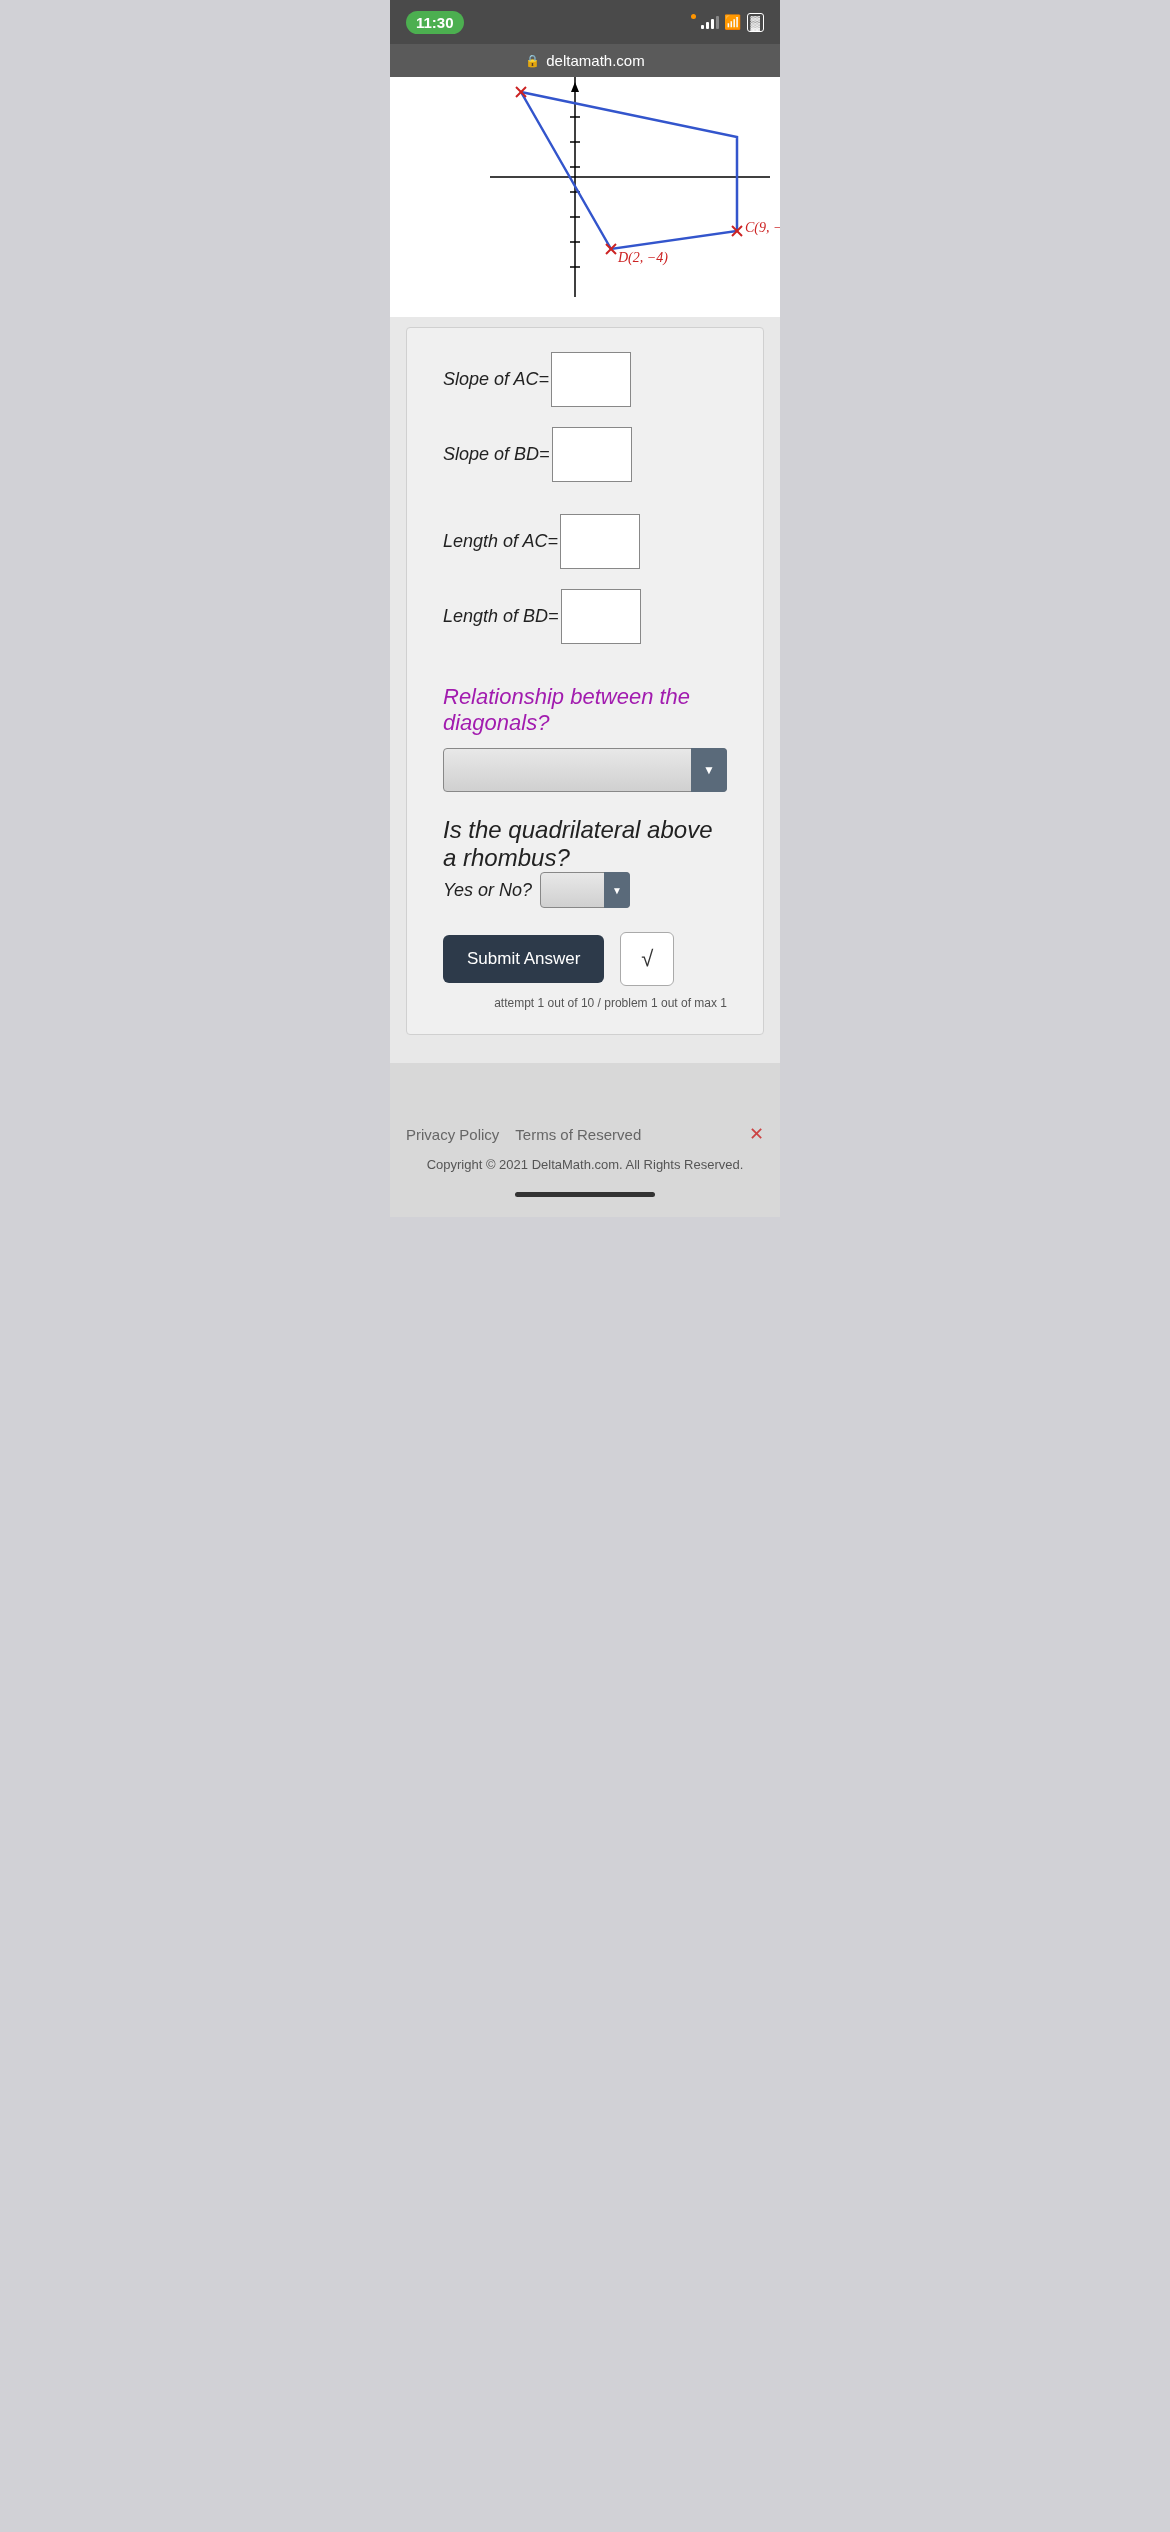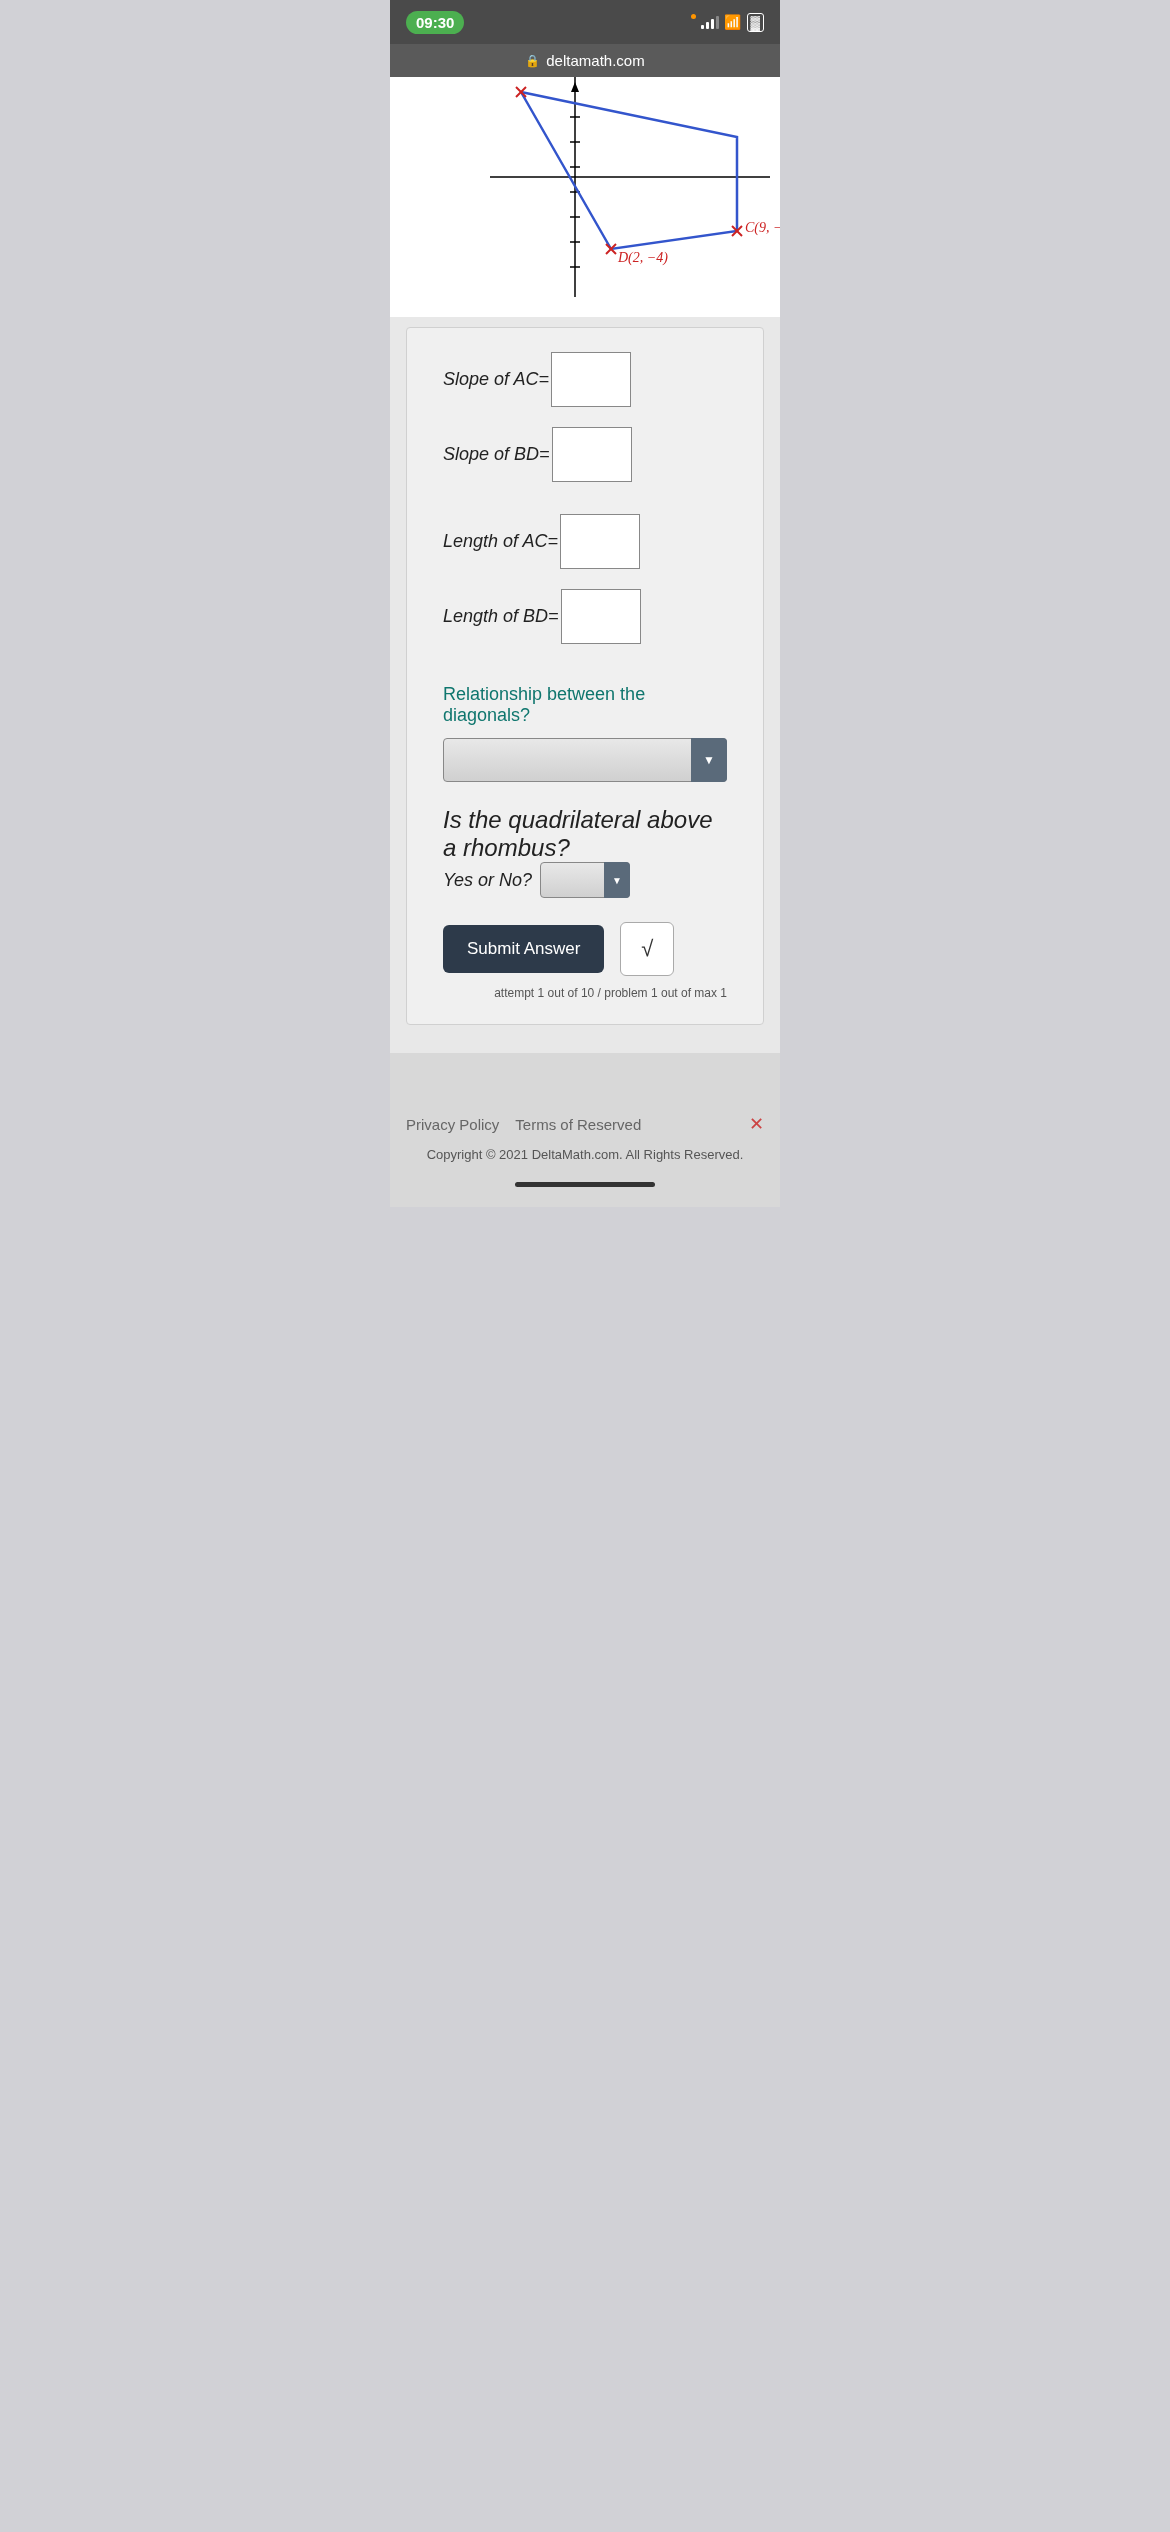--- a/index.html
+++ b/index.html
@@ -113,22 +113,23 @@
       padding: 4px 8px;
       outline: none;
       margin-left: 2px;
     }
 
     .section-gap {
       height: 12px;
     }
 
     .relationship-label {
-      font-size: 18px;
-      color: #0f766e;
+      font-size: 22px;
+      color: #a21caf;
+      font-style: italic;
       margin-bottom: 12px;
       display: block;
     }
 
     .select-wrapper {
       position: relative;
       width: 100%;
     }
     .select-input {
       width: 100%;
@@ -287,21 +288,21 @@
 
     
     .graph-svg {
       display: block;
     }
   </style>
 </head>
 <body>
 
 <div class="status-bar">
-  <span class="status-time">09:30</span>
+  <span class="status-time">11:30</span>
   <div class="status-icons">
 
     <div style="width:5px;height:5px;background:#ff9500;border-radius:50%;position:relative;top:-6px;"></div>
     <div class="signal-bars">
       <div class="signal-bar" style="height:4px;"></div>
       <div class="signal-bar" style="height:7px;"></div>
       <div class="signal-bar" style="height:10px;"></div>
       <div class="signal-bar" style="height:13px;background:#888;"></div>
     </div>
     <span class="wifi-icon">📶</span>

